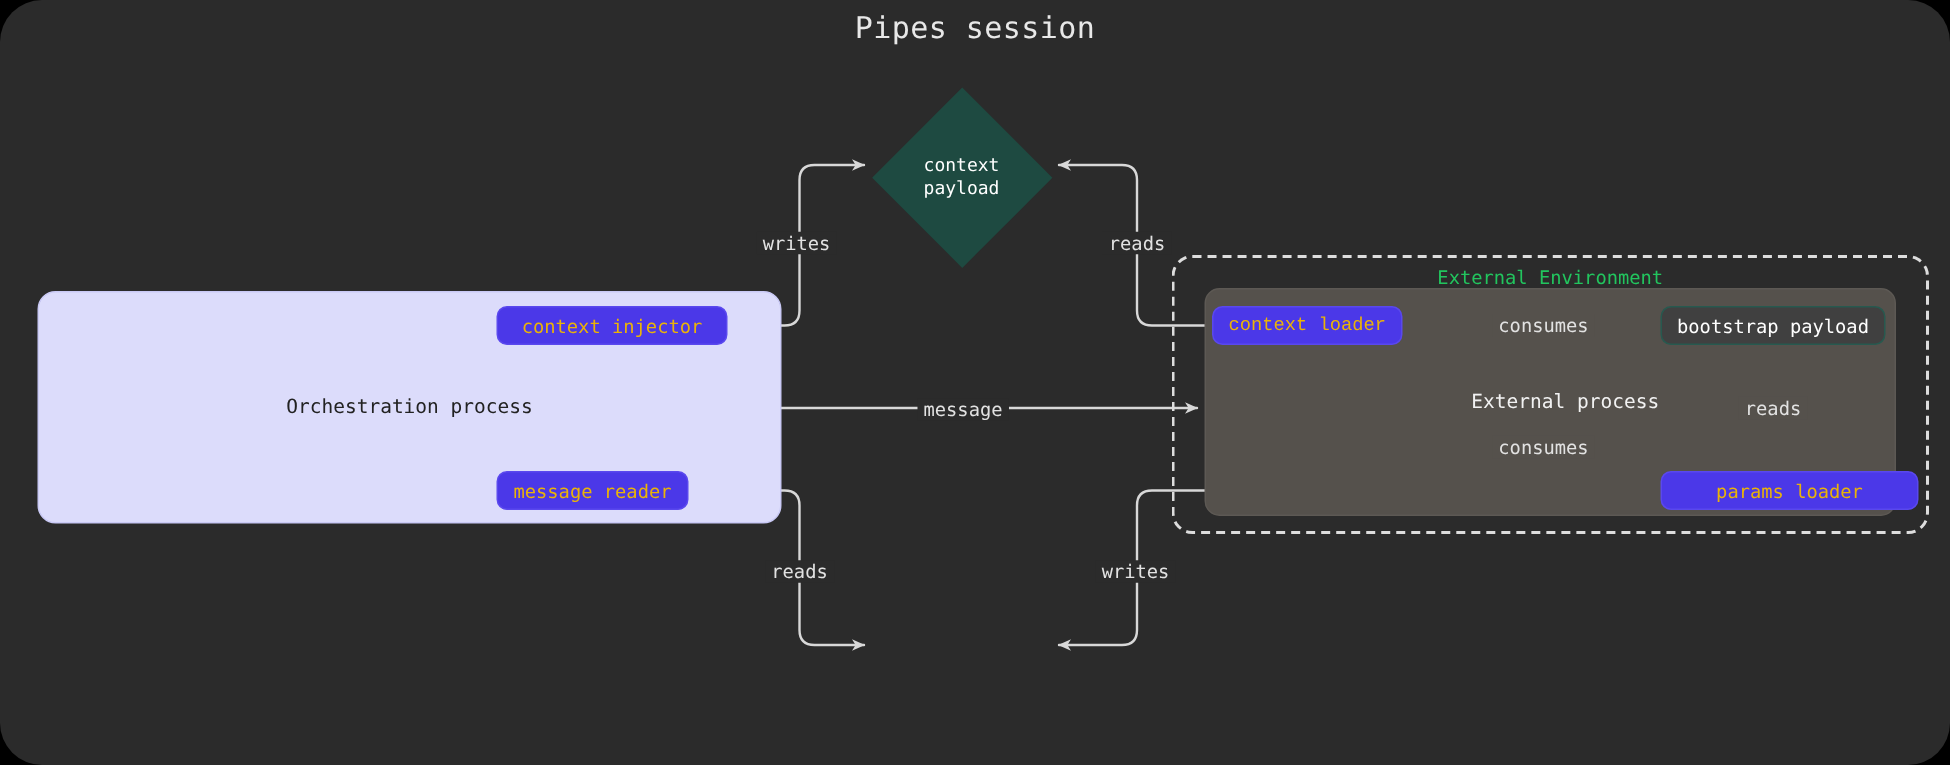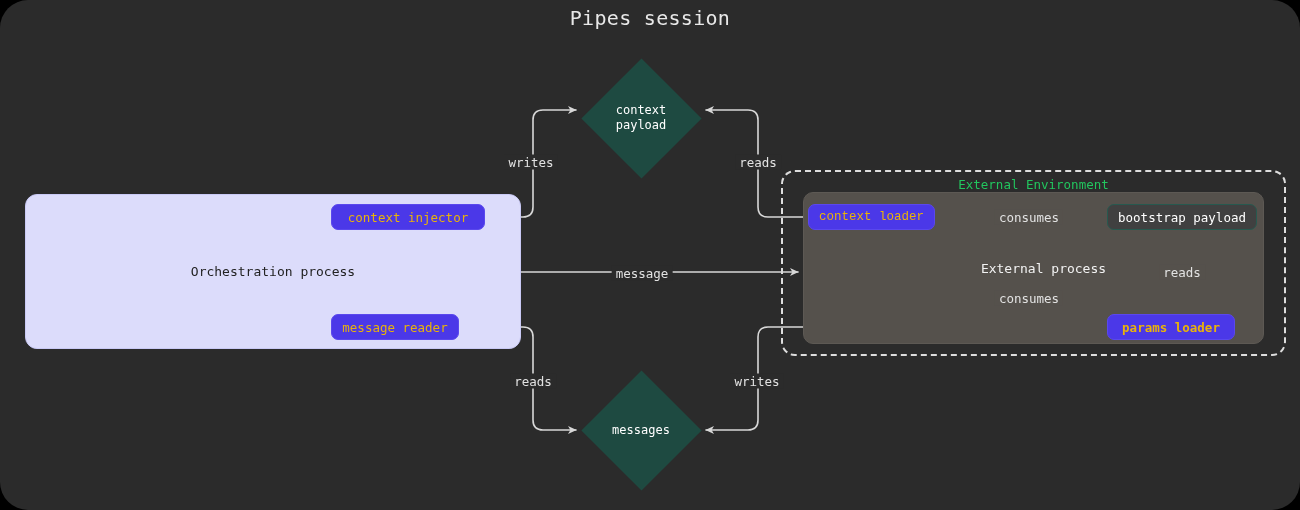--- a/index.html
+++ b/index.html
@@ -99,21 +99,21 @@
     border: 1px solid #5a48ee;
     border-radius: 7px;
     color: #eab308;
     font-size: 12.5px;
     height: 26px;
   }
   #context-injector { left: 331px; top: 204px; width: 154px; }
   #message-reader   { left: 331px; top: 314px; width: 128px; }
   #context-loader   { left: 808px; top: 204px; width: 127px; font-family: Liberation Mono, monospace; }
   #message-writer   { left: 808px; top: 314px; width: 152px; }
-  #params-loader    { left: 1107px; top: 314px; width: 128px; font-weight: bold; }
+  #params-loader    { left: 1107px; top: 314px; width: 172px; }
 
   
   .asset-box {
     background: #404040;
     border: 1px solid #27594f;
     border-radius: 7px;
     color: #ffffff;
     font-size: 12.5px;
     height: 26px;
   }
@@ -218,24 +218,20 @@
   <div class="node pill" id="context-loader">context loader</div>
   <div class="node pill" id="params-loader">params loader</div>
   <div class="node asset-box" id="bootstrap-payload">bootstrap payload</div>
 
   <div class="diamond-wrap" id="context-payload">
     <div class="diamond-shape"></div>
     <div class="diamond-label">context
 payload</div>
   </div>
 
-  <div class="diamond-wrap" id="messages">
-    <div class="diamond-shape"></div>
-    <div class="diamond-label">messages</div>
-  </div>
 
   <div class="edge-label onbg" style="left:531px; top:162px;">writes</div>
   <div class="edge-label onbg" style="left:758px; top:162px;">reads</div>
   <div class="edge-label onbg" style="left:642px; top:273px;">message</div>
   <div class="edge-label onbg" style="left:533px; top:381px;">reads</div>
   <div class="edge-label onbg" style="left:757px; top:381px;">writes</div>
   <div class="edge-label ongray" style="left:1029px; top:217px;">consumes</div>
   <div class="edge-label ongray" style="left:1029px; top:298px;">consumes</div>
   <div class="edge-label ongray" style="left:1182px; top:272px;">reads</div>
 

